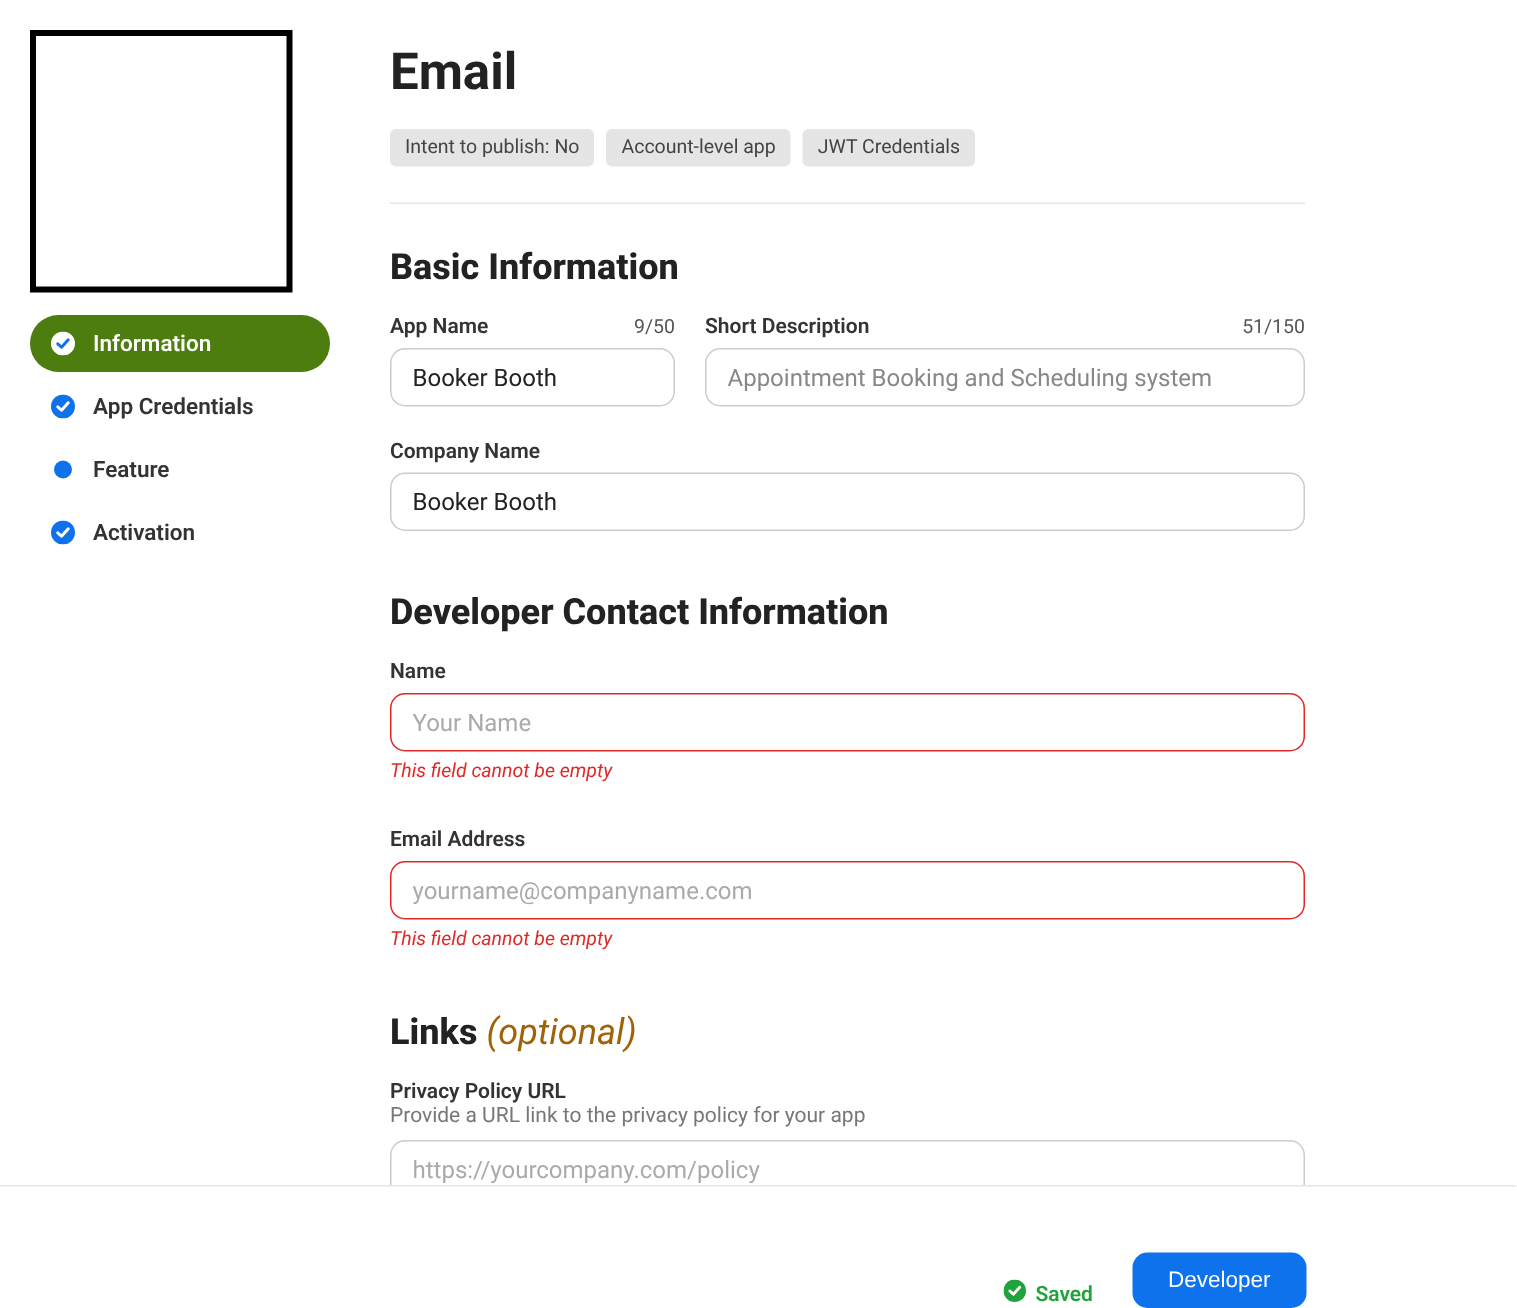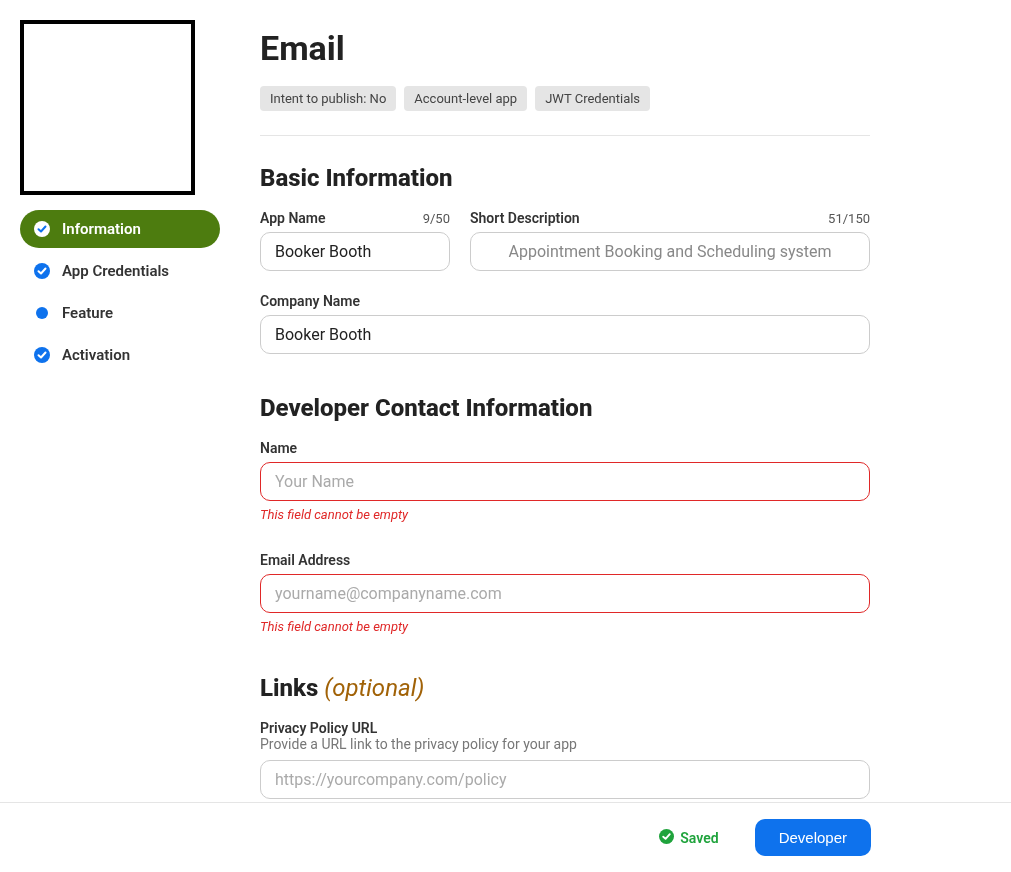--- a/index.html
+++ b/index.html
@@ -137,21 +137,20 @@
       padding: 9px 14px;
       font-size: 16px;
       border: 1px solid #ccc;
       border-radius: 10px;
       outline: none;
       color: #222;
       font-family: inherit;
     }
     .text-input.short-desc {
       color: #888;
-      text-align: center;
     }
     .text-input.error {
       border: 1px solid #e02828;
     }
     .text-input::placeholder {
       color: #aaa;
     }
     .error-msg {
       font-size: 13px;
       font-style: italic;
@@ -159,27 +158,27 @@
       margin-top: 6px;
     }
     .section-gap {
       margin-top: 40px;
     }
     .bottom-bar {
       position: absolute;
       left: 0;
       right: 0;
       bottom: 0;
-      height: 70px;
+      height: 82px;
       border-top: 1px solid #e5e5e5;
       display: flex;
-      align-items: center;
+      align-items: flex-end;
       justify-content: flex-end;
       padding: 0 140px 0 20px;
-      gap: 36px;
+      gap: 26px;
       background: #fff;
     }
     .saved-indicator {
       display: flex;
       align-items: center;
       gap: 6px;
       color: #1fa33c;
       font-weight: 600;
       font-size: 14px;
     }

